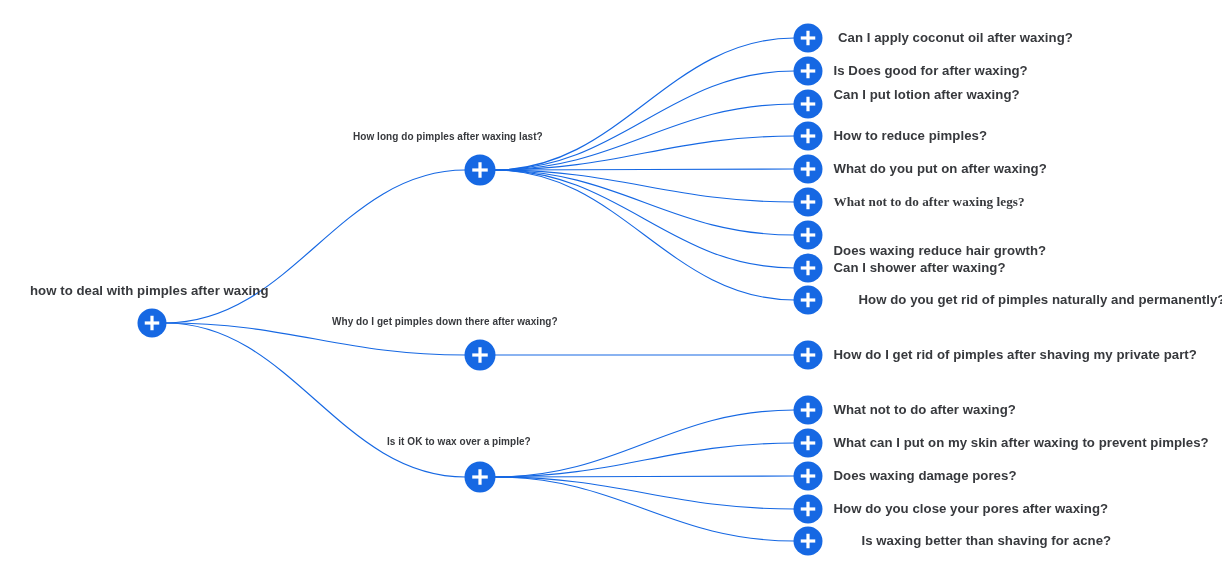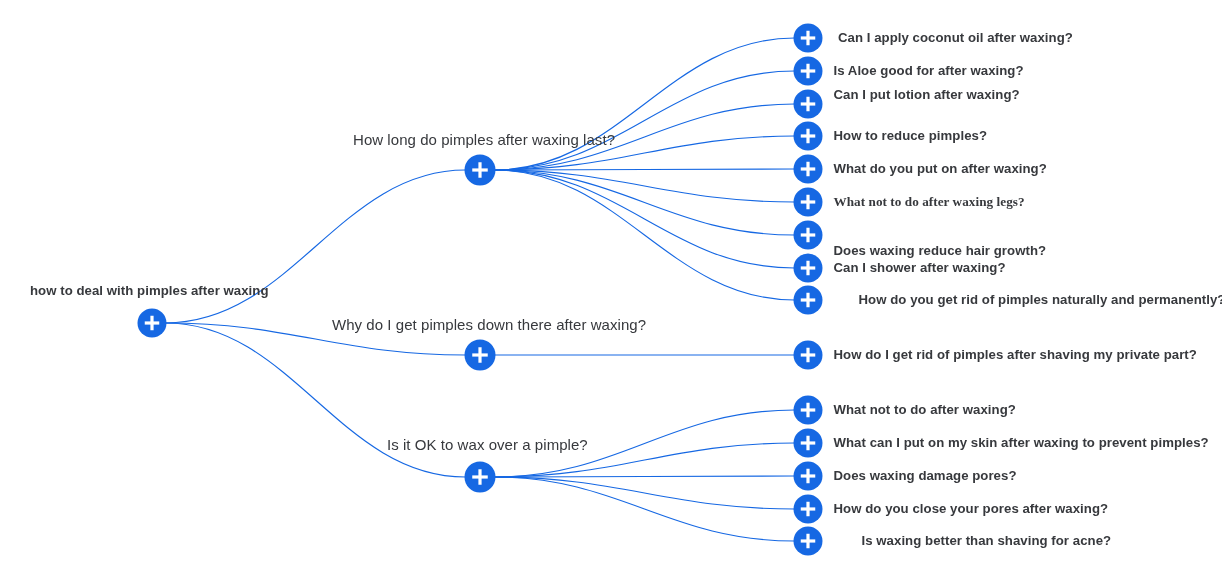--- a/index.html
+++ b/index.html
@@ -50,22 +50,22 @@
     white-space: nowrap;
     line-height: 1;
     user-select: none;
   }
   .label-leaf {
     font-size: 13.2px;
     font-weight: 600;
     letter-spacing: 0.05px;
   }
   .label-branch {
-    font-size: 15px;
-    font-weight: 400;
+    font-size: 10px;
+    font-weight: 700;
     letter-spacing: 0.05px;
   }
   .label-root {
     font-size: 13.2px;
     font-weight: 600;
     letter-spacing: 0.05px;
     text-align: center;
   }
   .node-hit {
     position: absolute;
@@ -195,21 +195,21 @@
           <circle cx="808" cy="541" r="14.5" class="node-circle"></circle>
           <line x1="800.75" y1="541" x2="815.25" y2="541" class="node-plus"></line>
           <line x1="808" y1="533.75" x2="808" y2="548.25" class="node-plus"></line>
         </g>
       </g>
   </svg>
   <div id="labels-layer">
       <div class="label label-root" style="left: 30px; top: 284px;">how to deal with pimples after waxing</div>
       <div class="label label-branch" style="left: 353px; top: 132px;">How long do pimples after waxing last?</div>
       <div class="label label-leaf" style="left: 838px; top: 31px;">Can I apply coconut oil after waxing?</div>
-      <div class="label label-leaf" style="left: 833.5px; top: 64px;">Is Aloe good for after waxing?</div>
+      <div class="label label-leaf" style="left: 833.5px; top: 64px;">Is Does good for after waxing?</div>
       <div class="label label-leaf" style="left: 833.5px; top: 88px;">Can I put lotion after waxing?</div>
       <div class="label label-leaf" style="left: 833.5px; top: 129px;">How to reduce pimples?</div>
       <div class="label label-leaf" style="left: 833.5px; top: 162px;">What do you put on after waxing?</div>
       <div class="label label-leaf" style="left: 833.5px; top: 195px; font-family: Liberation Serif, serif;">What not to do after waxing legs?</div>
       <div class="label label-leaf" style="left: 833.5px; top: 244px;">Does waxing reduce hair growth?</div>
       <div class="label label-leaf" style="left: 833.5px; top: 261px;">Can I shower after waxing?</div>
       <div class="label label-leaf" style="left: 833.5px; top: 293px; padding-left: 25px;">How do you get rid of pimples naturally and permanently?</div>
       <div class="label label-branch" style="left: 332px; top: 317px;">Why do I get pimples down there after waxing?</div>
       <div class="label label-leaf" style="left: 833.5px; top: 348px;">How do I get rid of pimples after shaving my private part?</div>
       <div class="label label-branch" style="left: 387px; top: 437px;">Is it OK to wax over a pimple?</div>

